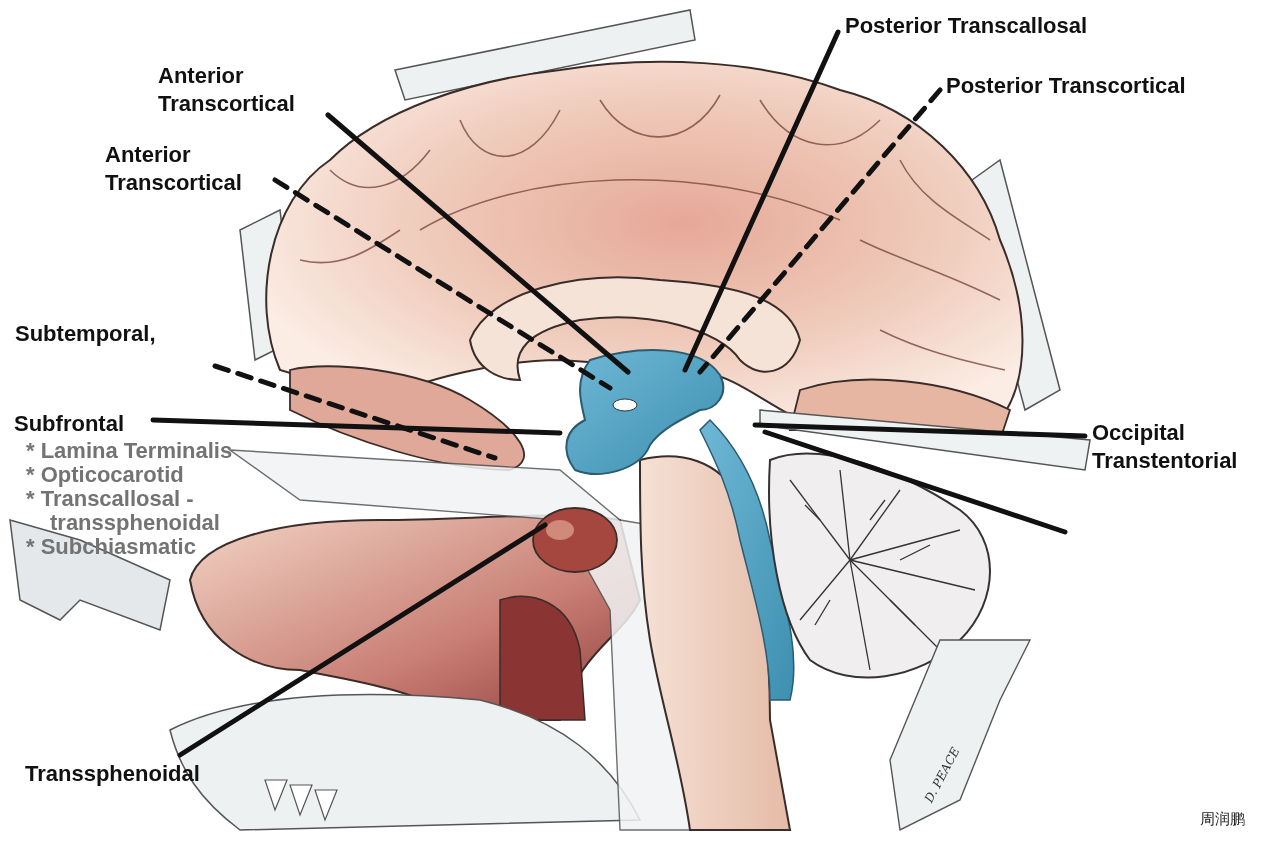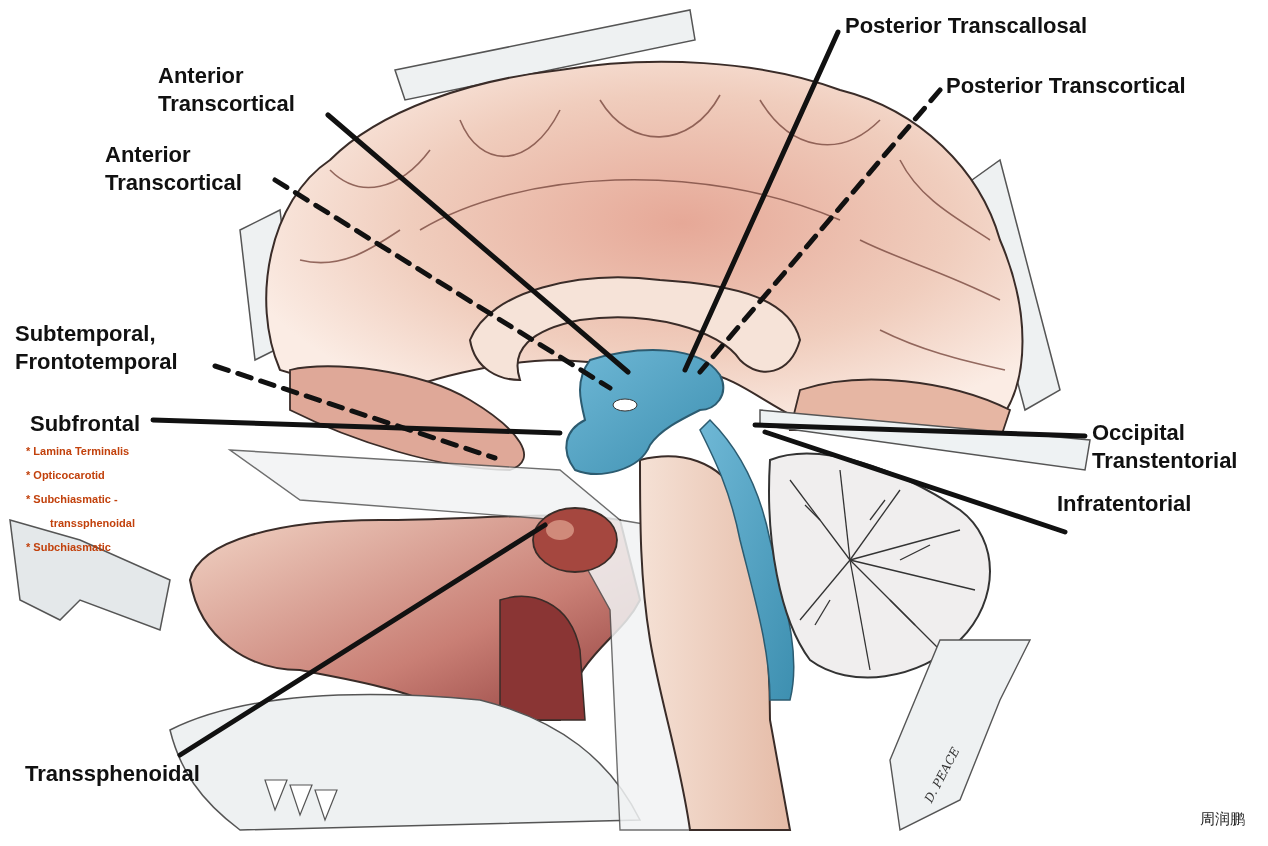--- a/index.html
+++ b/index.html
@@ -1,19 +1,19 @@
 <!DOCTYPE html>
 <html><head>
 <meta charset="utf-8">
 <style>
   html,body{margin:0;padding:0;background:#ffffff;}
   body{width:1268px;height:846px;position:relative;overflow:hidden;font-family:"Liberation Sans",sans-serif;}
   #art{position:absolute;left:0;top:0;width:1268px;height:846px;}
   .lbl{position:absolute;font-family:"Liberation Sans",sans-serif;font-weight:bold;color:#111;font-size:22px;line-height:28px;white-space:nowrap;}
-  .sub{position:absolute;font-family:"Liberation Sans",sans-serif;font-weight:bold;color:#c2410c;font-size:11px;line-height:22px;white-space:nowrap;}
+  .sub{position:absolute;font-family:"Liberation Sans",sans-serif;font-weight:bold;color:#737373;font-size:22px;line-height:22px;white-space:nowrap;}
   .wm{position:absolute;font-family:Liberation Mono, monospace;font-size:15px;color:#222;}
   .sig{position:absolute;font-family:"DejaVu Serif",serif;font-style:italic;font-size:12px;color:#333;transform:rotate(-62deg);}
 </style>
 </head>
 <body>
 
 <svg id="art" viewBox="0 0 1268 846">
   <defs>
     <radialGradient id="gCortex" cx="0.55" cy="0.45" r="0.6">
       <stop offset="0" stop-color="#e6a897"></stop>
@@ -124,31 +124,29 @@
   <div>Transcortical</div>
 </div>
 <div class="lbl" style="left:105px;top:141px;">
   <div>Anterior</div>
   <div>Transcortical</div>
 </div>
 <div class="lbl" style="left:845px;top:6px;margin-top:6px;">Posterior Transcallosal</div>
 <div class="lbl" style="left:946px;top:72px;">Posterior Transcortical</div>
 <div class="lbl" style="left:15px;top:320px;">
   <div>Subtemporal,</div>
-  <div>Frontotemporal</div>
 </div>
-<div class="lbl" style="left:30px;top:410px;">Subfrontal</div>
+<div class="lbl" style="left:14px;top:410px;">Subfrontal</div>
 <div class="sub" style="left:26px;top:440px;">* Lamina Terminalis</div>
 <div class="sub" style="left:26px;top:464px;">* Opticocarotid</div>
-<div class="sub" style="left:26px;top:488px;">* Subchiasmatic -</div>
+<div class="sub" style="left:26px;top:488px;">* Transcallosal -</div>
 <div class="sub" style="left:50px;top:512px;">transsphenoidal</div>
 <div class="sub" style="left:26px;top:536px;">* Subchiasmatic</div>
 <div class="lbl" style="left:1092px;top:391px;margin-top:28px;">
   <div>Occipital</div>
   <div>Transtentorial</div>
 </div>
 <div class="lbl" style="left:1057px;top:490px;">
-  <div>Infratentorial</div>
 </div>
 <div class="lbl" style="left:25px;top:760px;">Transsphenoidal</div>
 
 <div class="sig" style="left:912px;top:768px;">D. PEACE</div>
 <div class="wm" style="left:1200px;top:810px;">周润鹏</div>
 
 </body></html>

